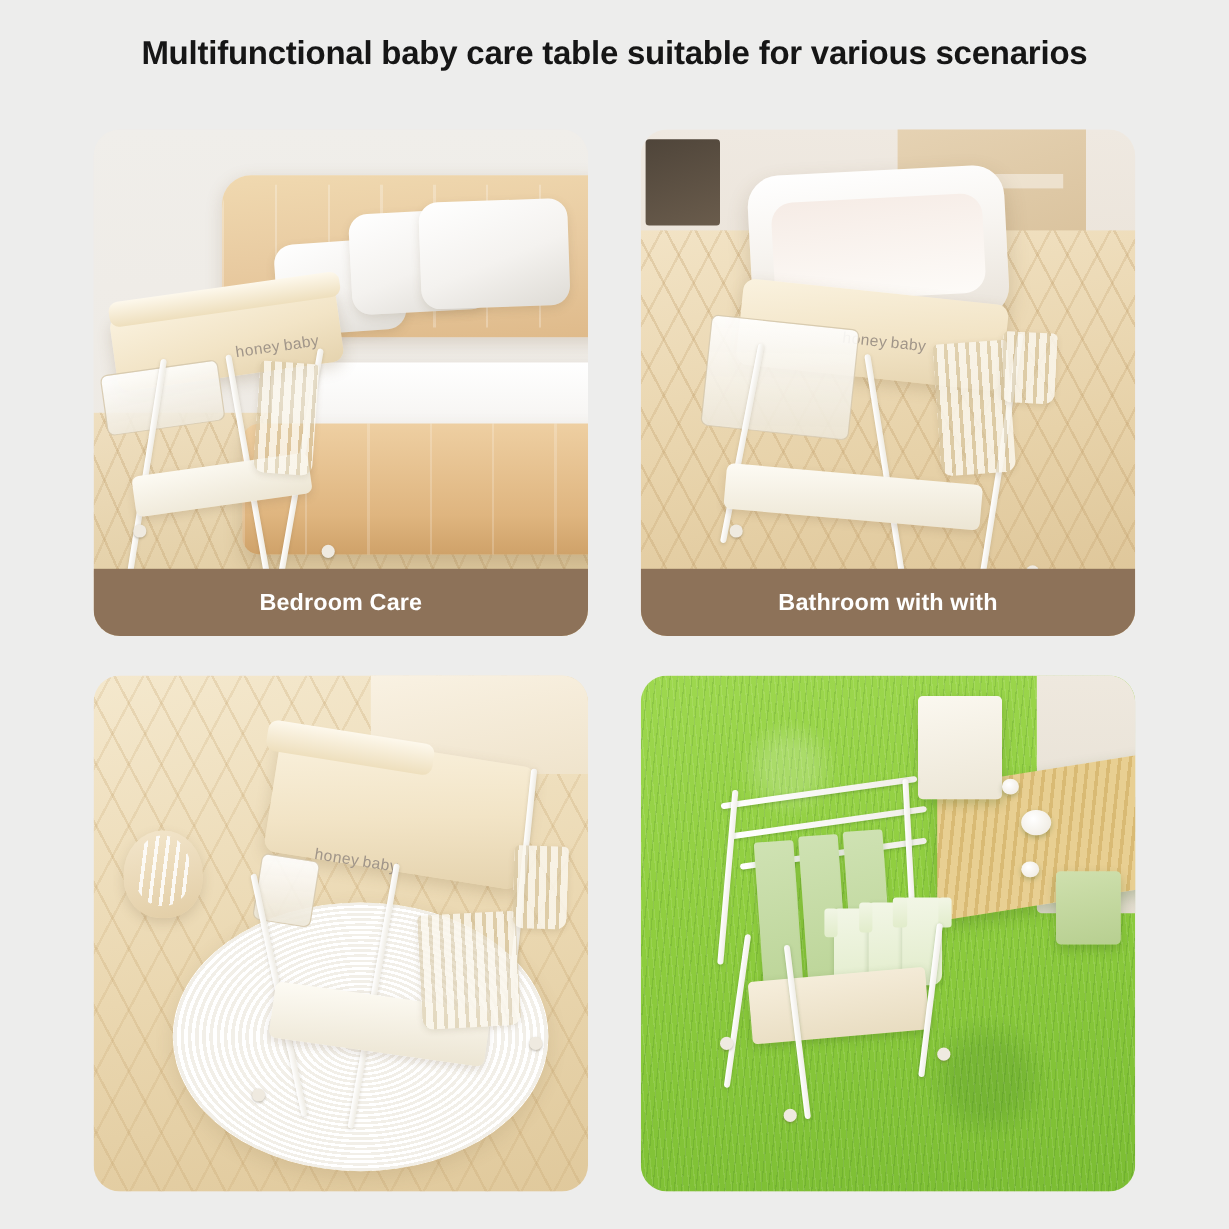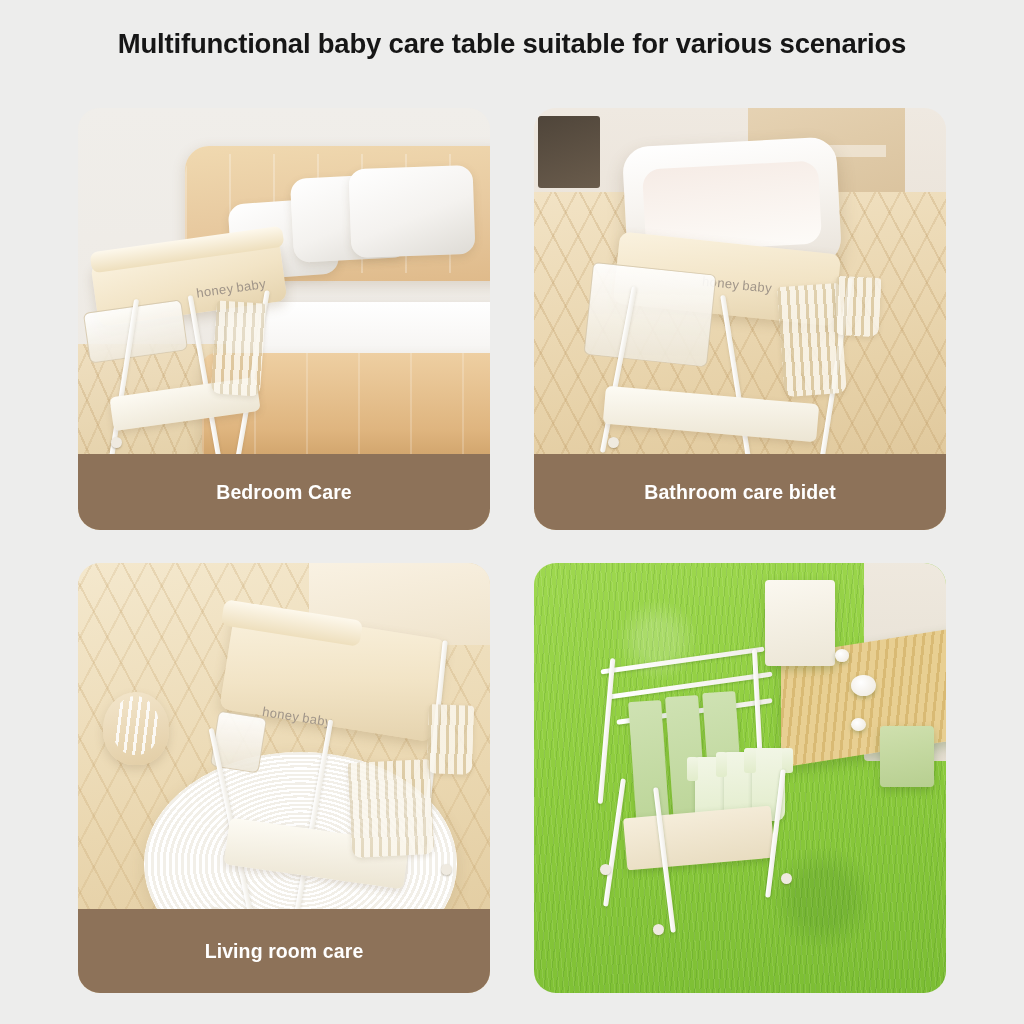--- a/index.html
+++ b/index.html
@@ -44,21 +44,21 @@
   .photo{
     position:absolute;
     left:0; top:0; right:0; bottom:0;
     overflow:hidden;
   }
 
   
   .caption{
     position:absolute;
     left:0; right:0; bottom:0;
-    height:76px;
+    height:56px;
     background:#8d7259;
     display:flex;
     align-items:center;
     justify-content:center;
     color:#ffffff;
     font-weight:bold;
     letter-spacing:0.1px;
     z-index:40;
   }
   .card.r2 .caption{ height:84px; }
@@ -365,21 +365,21 @@
       <div class="ct-leg" style="left:20%; top:42%; width:5px; height:40%; transform:rotate(11deg);"></div>
       <div class="ct-leg" style="left:49%; top:44%; width:5px; height:48%; transform:rotate(-9deg);"></div>
       <div class="ct-leg" style="left:72%; top:40%; width:5px; height:52%; transform:rotate(9deg);"></div>
       <div class="ct-shelf" style="left:17%; top:68%; width:52%; height:9%; transform:rotate(5deg);"></div>
       <div class="caster" style="left:18%; top:78%;"></div>
       <div class="caster" style="left:78%; top:86%;"></div>
       <div class="cloth" style="left:60%; top:42%; width:15%; height:26%; transform:rotate(-4deg);"></div>
       <div class="cloth" style="left:73%; top:40%; width:11%; height:14%; transform:rotate(3deg);"></div>
     </div>
     <div class="caption">
-      <span class="caption-text">Bathroom care bidet</span>
+      <span class="caption-text">Bathroom with with</span>
     </div>
   </div>
 
   <div class="card r2">
     <div class="photo">
       <div class="lr-floor"></div>
       <div class="sofa"></div>
       <div class="rug"></div>
       <div class="pouf"></div>
 
@@ -390,23 +390,20 @@
       </div>
       <div class="ct-basket" style="left:33%; top:35%; width:12%; height:13%; transform:rotate(9deg);"></div>
       <div class="ct-leg" style="left:37%; top:38%; width:5px; height:48%; transform:rotate(-12deg);"></div>
       <div class="ct-leg" style="left:56%; top:36%; width:5px; height:52%; transform:rotate(10deg);"></div>
       <div class="ct-leg" style="left:86%; top:18%; width:5px; height:48%; transform:rotate(6deg);"></div>
       <div class="ct-shelf" style="left:36%; top:62%; width:44%; height:11%; transform:rotate(8deg);"></div>
       <div class="caster" style="left:32%; top:80%;"></div>
       <div class="caster" style="left:88%; top:70%;"></div>
       <div class="cloth" style="left:66%; top:46%; width:20%; height:22%; transform:rotate(-3deg);"></div>
       <div class="cloth" style="left:85%; top:33%; width:11%; height:16%; transform:rotate(2deg);"></div>
-    </div>
-    <div class="caption">
-      <span class="caption-text">Living room care</span>
     </div>
   </div>
 
   <div class="card r2">
     <div class="photo">
       <div class="grass"></div>
       <div class="out-wall"></div>
 
       <div class="camp-table"></div>
       <div class="camp-chair" style="left:56%; top:4%; width:17%; height:20%;"></div>

